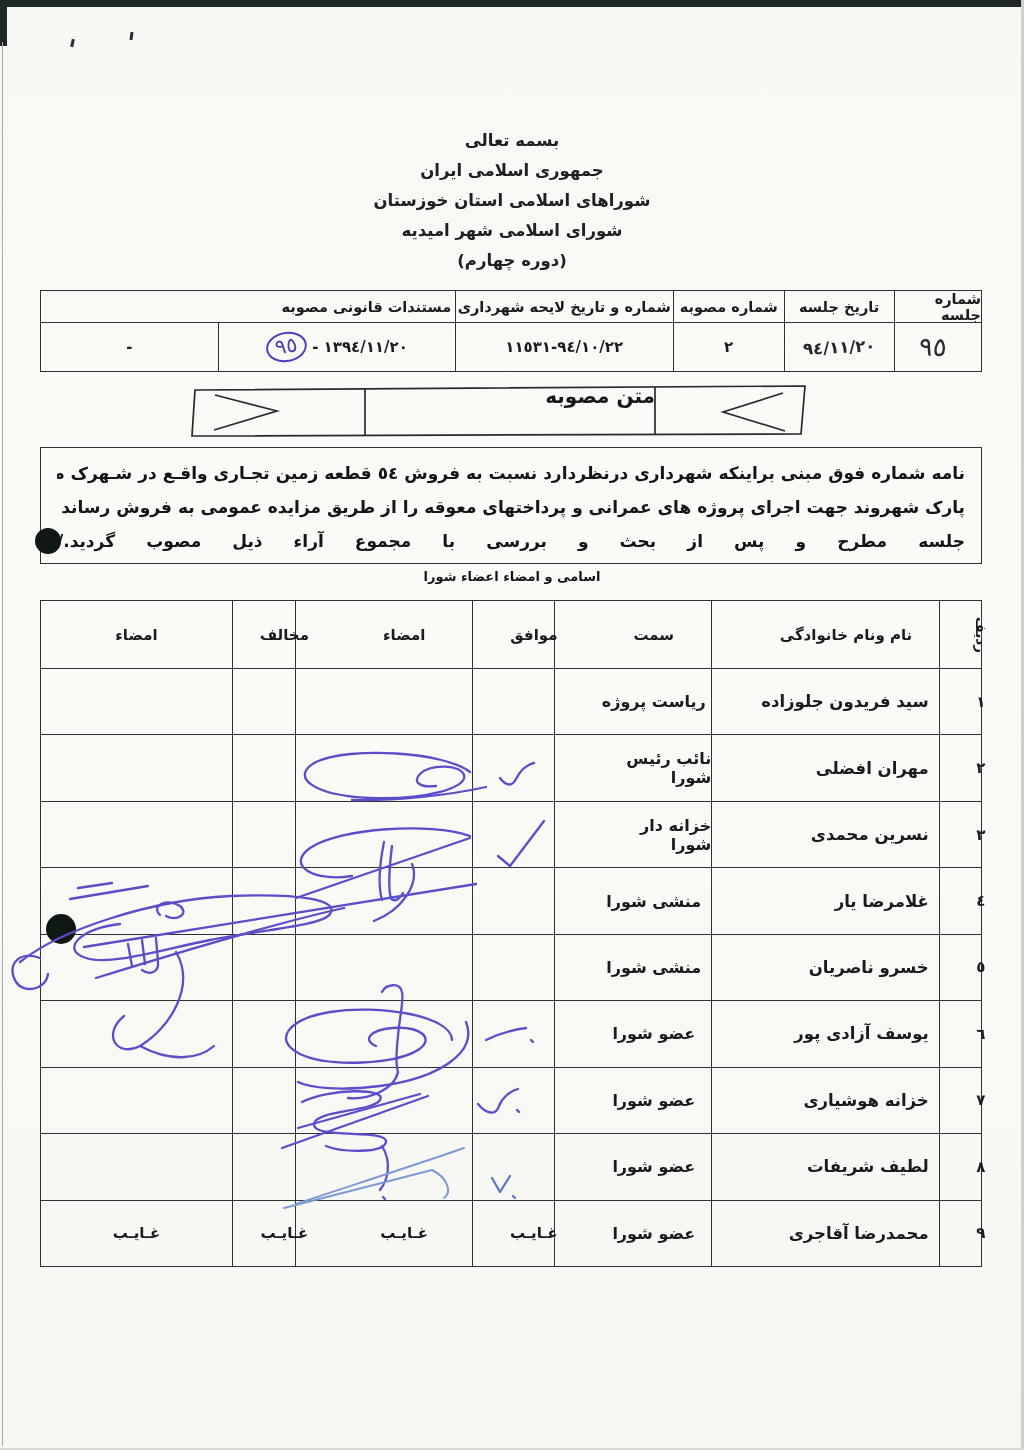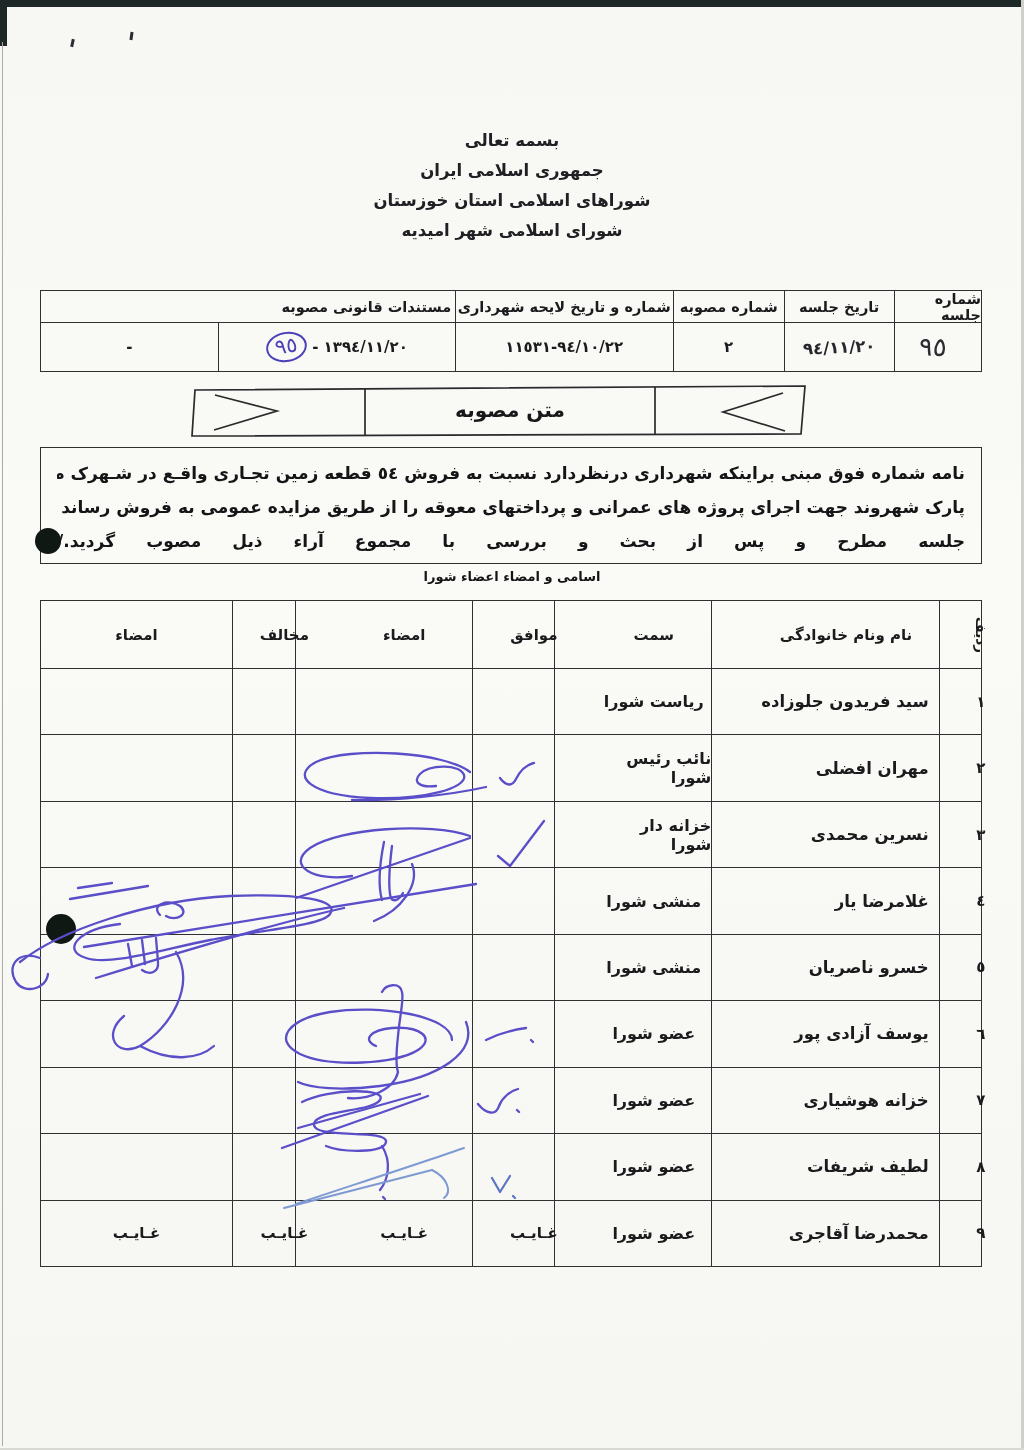--- a/index.html
+++ b/index.html
@@ -37,21 +37,21 @@
   .hw-session { font-size:26px; font-weight:400; letter-spacing:9px; color:#2b2b31;
     transform:rotate(2deg) skewX(-4deg); padding-right:9px; }
   .hw-date { font-size:16.5px; font-weight:700; color:#26262c; transform:rotate(-2.5deg); }
   .plan-wrap { display:flex; align-items:center; gap:6px; }
   .hw-plan-no { font-size:21px; font-weight:400; color:#4a40b8;
     border:2px solid #4a40b8; border-radius:50%; padding:0 7px 2px 7px;
     transform:rotate(-10deg); line-height:24px; }
 
   
   .ribbon-svg { position:absolute; left:183px; top:381px; }
-  .ribbon-title { position:absolute; left:365px; top:392px; width:290px; text-align:center;
+  .ribbon-title { position:absolute; left:365px; top:378px; width:290px; text-align:right;
     font-size:20px; font-weight:700; line-height:36px; color:#18181b; }
 
   
   .res-box { position:absolute; left:40px; top:447px; width:942px; height:117px;
     border:1.6px solid #303033; padding:8px 16px 4px 16px; }
   .res-line { height:34px; line-height:34px; font-size:17px; font-weight:700; color:#151518;
     text-align:justify; text-align-last:justify; white-space:nowrap; overflow:hidden; }
 
   .members-title { position:absolute; top:569px; left:0; right:0; text-align:center;
     font-size:13px; font-weight:700; color:#141417; }
@@ -87,20 +87,21 @@
   <div class="edge-right"></div>
   <div class="edge-bottom"></div>
   <div class="speck s1"></div>
   <div class="speck s2"></div>
 
   <div class="letterhead">
     <div>بسمه تعالی</div>
     <div>جمهوری اسلامی ایران</div>
     <div>شوراهای اسلامی استان خوزستان</div>
     <div>شورای اسلامی شهر امیدیه</div>
+    <div>(دوره چهارم)</div>
   </div>
 
   <div class="meta-table">
     <div class="meta-head">
       <div class="mc w-session">شماره جلسه</div>
       <div class="mc w-date">تاریخ جلسه</div>
       <div class="mc w-resno">شماره مصوبه</div>
       <div class="mc w-bill">شماره و تاریخ لایحه شهرداری</div>
       <div class="mc w-legal">مستندات قانونی مصوبه</div>
     </div>
@@ -151,21 +152,21 @@
       <div class="cell c-role">سمت</div>
       <div class="cell c-agree">موافق</div>
       <div class="cell c-sign">امضاء</div>
       <div class="cell c-opp">مخالف</div>
       <div class="cell c-sign2">امضاء</div>
     </div>
 
     <div class="mt-row">
       <div class="cell c-no">١</div>
       <div class="cell c-name">سید فریدون جلوزاده</div>
-      <div class="cell c-role">ریاست شورا</div>
+      <div class="cell c-role">ریاست پروژه</div>
       <div class="cell c-agree"></div>
       <div class="cell c-sign"></div>
       <div class="cell c-opp"></div>
       <div class="cell c-sign2"></div>
     </div>
     <div class="mt-row">
       <div class="cell c-no">٢</div>
       <div class="cell c-name">مهران افضلی</div>
       <div class="cell c-role">نائب رئیس شورا</div>
       <div class="cell c-agree"></div>

